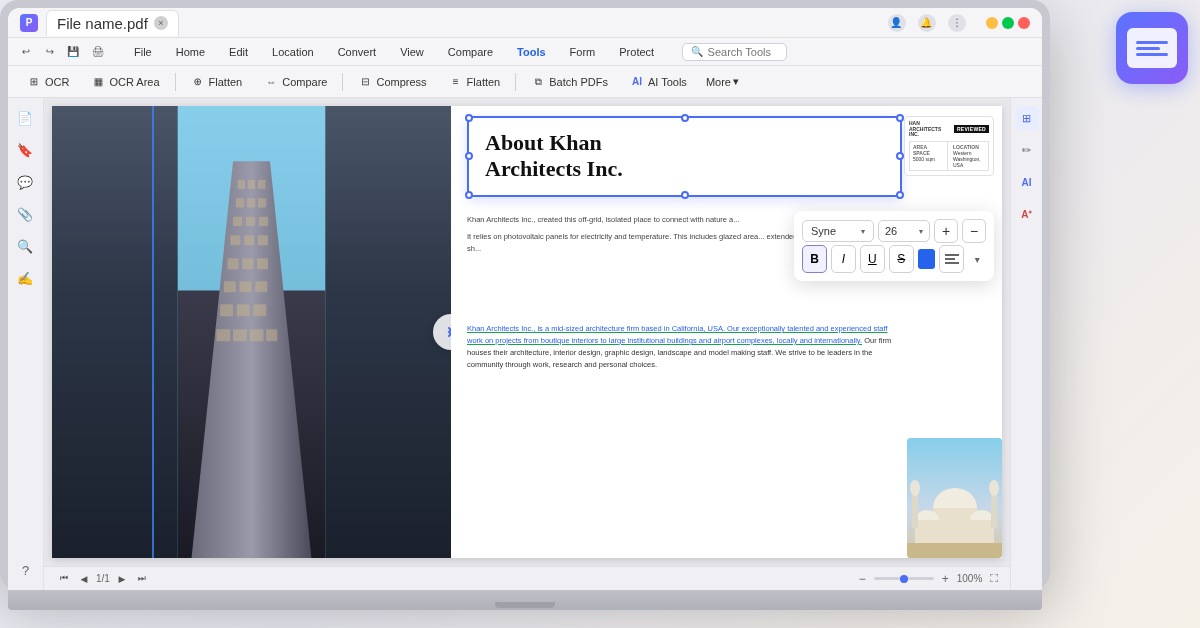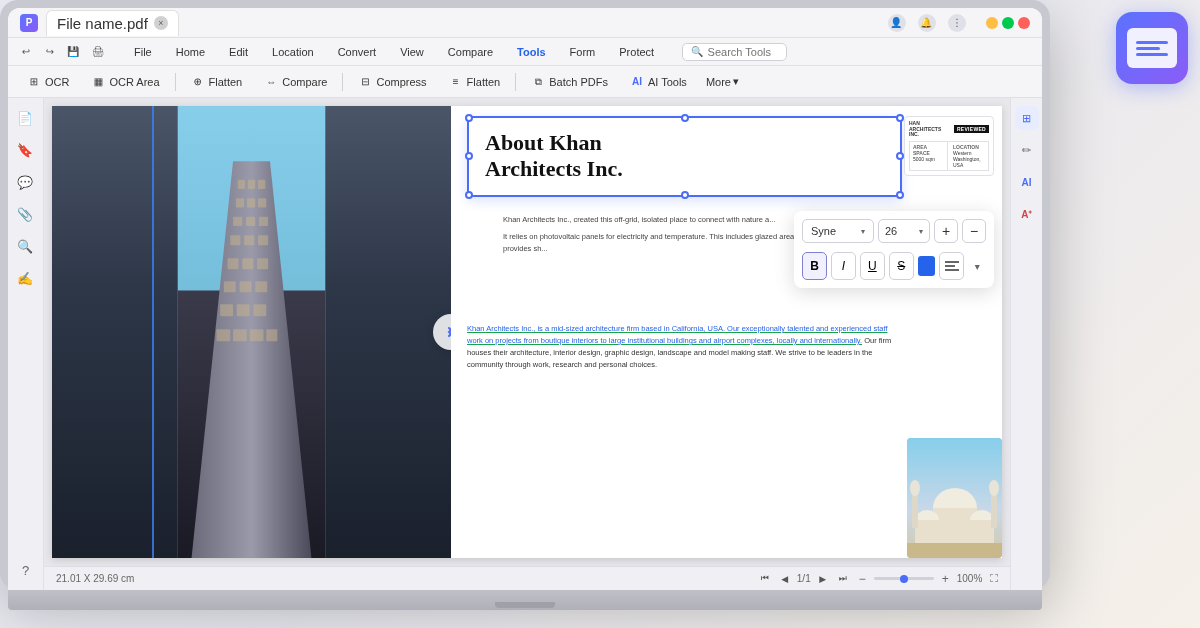--- a/index.html
+++ b/index.html
@@ -464,39 +464,39 @@
       top: 108px;
       left: 16px;
       right: 104px;
     }
 
     .small-paragraph {
       font-size: 7.5px;
       color: #444;
       line-height: 1.5;
       margin-bottom: 6px;
-      margin-left: 36px;
     }
 
     
     .format-toolbar {
       position: absolute;
       top: 105px;
       right: 8px;
       background: white;
       border-radius: 8px;
       box-shadow: 0 4px 20px rgba(0,0,0,0.15);
       padding: 8px;
       width: 200px;
     }
 
     .format-row1 {
       display: flex;
+      align-items: center;
       gap: 4px;
-      margin-bottom: 9px;
+      margin-bottom: 2px;
     }
 
     .font-select {
       flex: 1;
       display: flex;
       align-items: center;
       justify-content: space-between;
       border: 1px solid #d0d0d8;
       border-radius: 5px;
       padding: 4px 8px;
@@ -1060,23 +1060,20 @@
 
                     <rect y="105" width="95" height="15" fill="#c8b88a"></rect>
                   </svg>
                 </div>
 
               </div>
             </div>
           </div>
 
           <div class="status-bar">
-            <div class="status-left">
-              <span>21.01 X 29.69 cm</span>
-            </div>
             <div class="status-center">
               <div class="page-nav">
                 <div class="page-nav-btn">⏮</div>
                 <div class="page-nav-btn">◀</div>
                 <span>
                   <span>1</span>/<span>1</span>
                 </span>
                 <div class="page-nav-btn">▶</div>
                 <div class="page-nav-btn">⏭</div>
               </div>

